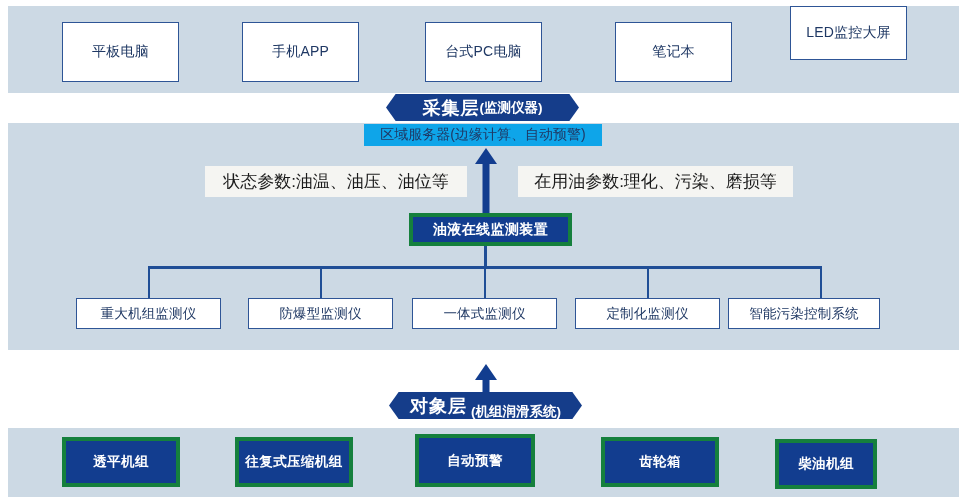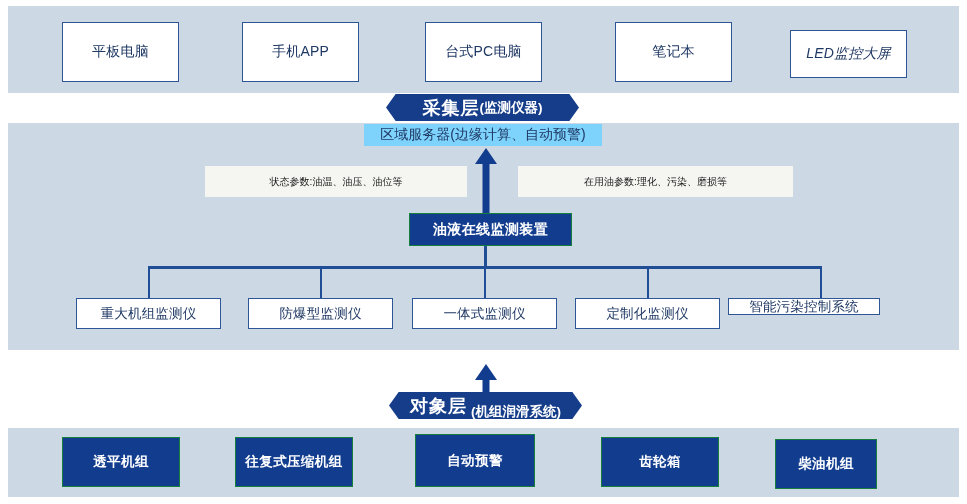--- a/index.html
+++ b/index.html
@@ -39,21 +39,21 @@
     font-size:13.5px;
     letter-spacing:.2px;
     white-space:nowrap;
   }
   .wbox.top{font-size:14px;}
 
   
   .dbox{
     position:absolute;
     background:#123d8f;
-    border:1px solid #15803d;
+    border:4px solid #15803d;
     box-sizing:border-box;
     display:flex;
     align-items:center;
     justify-content:center;
     color:#ffffff;
     font-size:14px;
     font-weight:bold;
     letter-spacing:.4px;
     white-space:nowrap;
   }
@@ -61,26 +61,26 @@
 
   
   .note{
     position:absolute;
     background:#f5f5f2;
     box-sizing:border-box;
     display:flex;
     align-items:center;
     justify-content:center;
     color:#1a1a1a;
-    font-size:10px;
+    font-size:17px;
     white-space:nowrap;
   }
   .servernote{
     position:absolute;
-    background:#7dd3fc;
+    background:#0ea5e9;
     box-sizing:border-box;
     display:flex;
     align-items:center;
     justify-content:center;
     color:#1f3864;
     font-size:14px;
     white-space:nowrap;
   }
 
   
@@ -118,21 +118,21 @@
 <div id="stage">
 
   <div class="band" id="band-top"></div>
   <div class="band" id="band-mid"></div>
   <div class="band" id="band-bot"></div>
 
   <div class="wbox top" style="left:62px;top:22px;width:117px;height:60px;">平板电脑</div>
   <div class="wbox top" style="left:242px;top:22px;width:117px;height:60px;text-align:center;">手机APP</div>
   <div class="wbox top" style="left:425px;top:22px;width:117px;height:60px;">台式PC电脑</div>
   <div class="wbox top" style="left:615px;top:22px;width:117px;height:60px;">笔记本</div>
-  <div class="wbox top" style="left:790px;top:30px;width:117px;height:48px;font-style:italic;">LED监控大屏</div>
+  <div class="wbox top" style="left:790px;top:6px;width:117px;height:54px;">LED监控大屏</div>
 
   <div class="banner" style="left:386px;top:94px;width:193px;height:27px;">
     <span class="big">采集层</span>
       <span class="sml">(监测仪器)</span>
   </div>
 
   <div class="servernote" style="left:364px;top:124px;width:238px;height:22px;">区域服务器(边缘计算、自动预警)</div>
 
   <div class="note" style="left:205px;top:166px;width:262px;height:31px;">状态参数:油温、油压、油位等</div>
   <div class="note" style="left:518px;top:166px;width:275px;height:31px;">在用油参数:理化、污染、磨损等</div>
@@ -150,21 +150,21 @@
   <div class="vline" style="left:148px;top:266px;height:33px;"></div>
   <div class="vline" style="left:320px;top:266px;height:33px;"></div>
   <div class="vline" style="left:484px;top:266px;height:33px;"></div>
   <div class="vline" style="left:647px;top:266px;height:33px;"></div>
   <div class="vline" style="left:820px;top:266px;height:33px;"></div>
 
   <div class="wbox" style="left:76px;top:298px;width:145px;height:31px;">重大机组监测仪</div>
   <div class="wbox" style="left:248px;top:298px;width:145px;height:31px;">防爆型监测仪</div>
   <div class="wbox" style="left:412px;top:298px;width:145px;height:31px;">一体式监测仪</div>
   <div class="wbox" style="left:575px;top:298px;width:145px;height:31px;">定制化监测仪</div>
-  <div class="wbox" style="left:728px;top:298px;width:152px;height:17px;">智能污染控制系统</div>
+  <div class="wbox" style="left:728px;top:298px;width:152px;height:31px;">智能污染控制系统</div>
 
   <div class="uparrow" style="left:475px;top:364px;width:22px;height:46px;">
     <div class="shaft" style="top:14px;bottom:0;"></div>
     <div class="head"></div>
   </div>
 
   <div class="banner" style="left:389px;top:392px;width:193px;height:27px;">
     <span class="big">对象层</span>
       <span class="sml" style="padding-left:4px;margin-top:12px;">(机组润滑系统)</span>
   </div>

